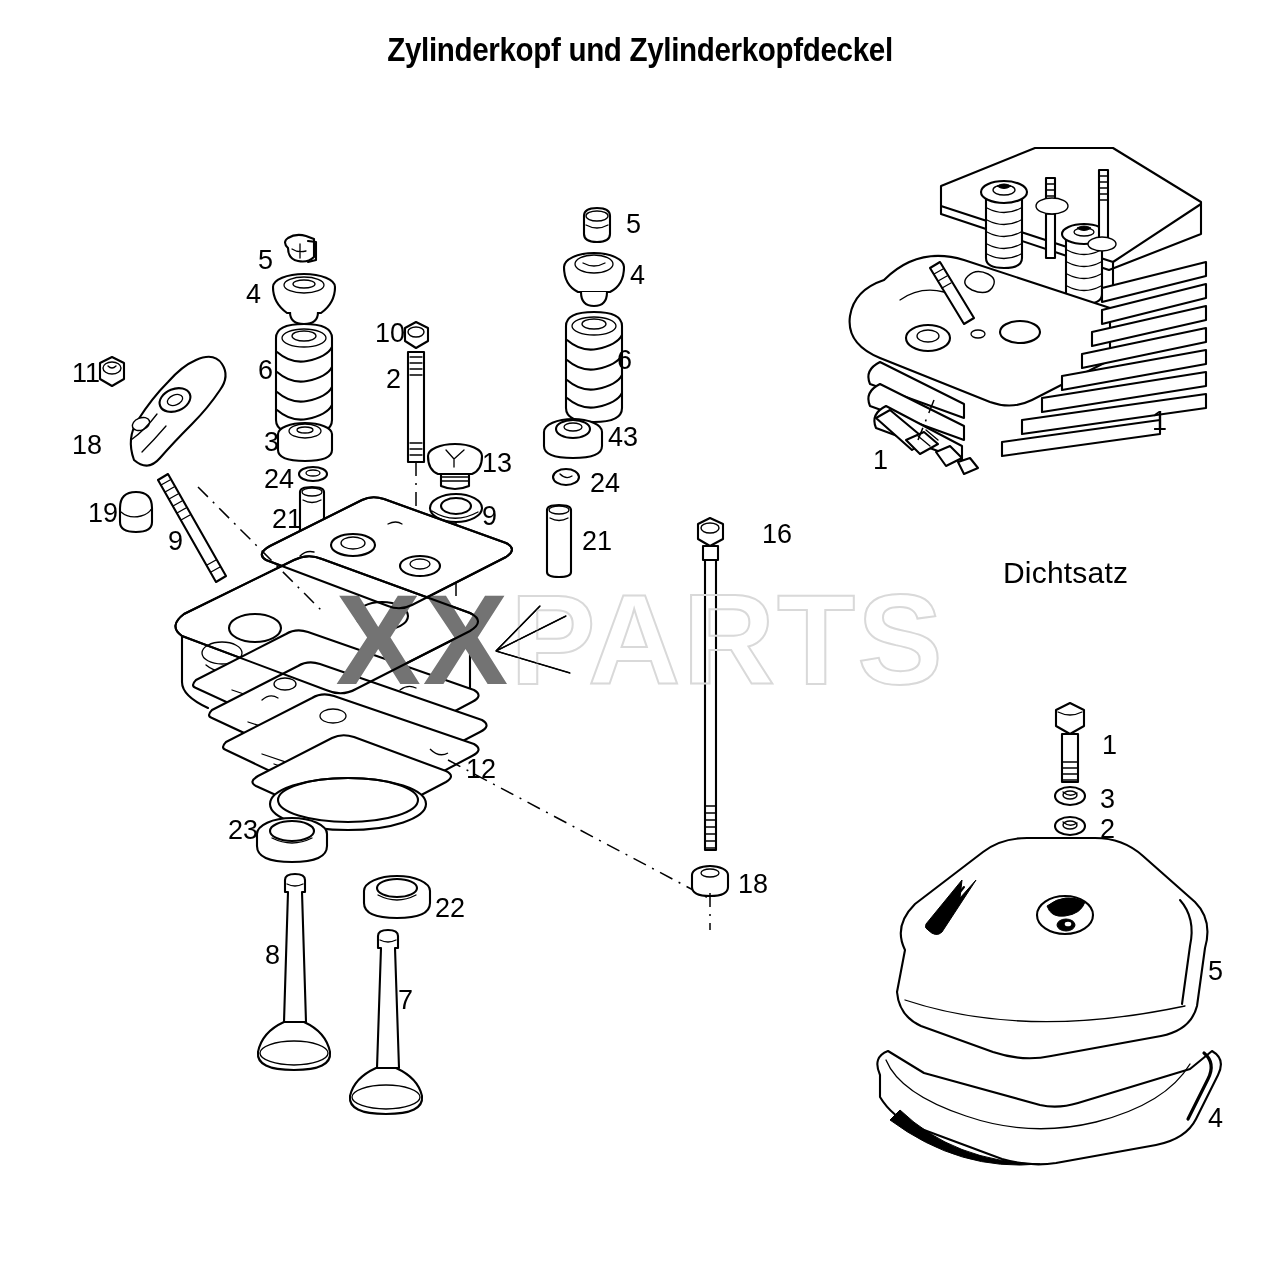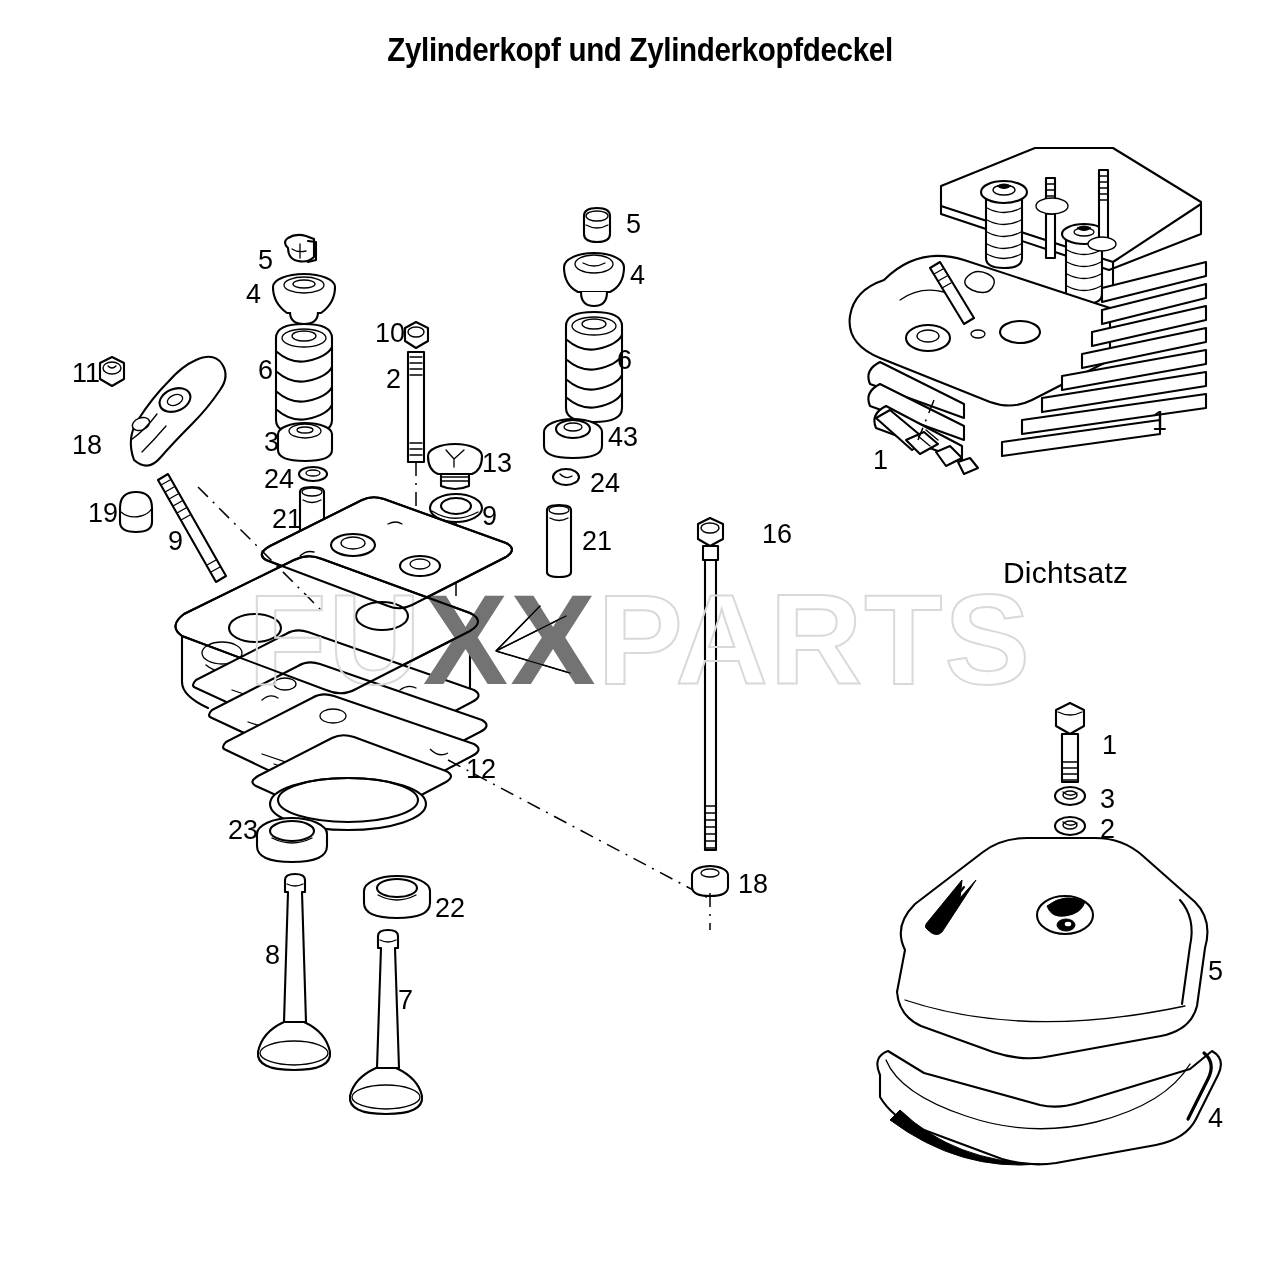--- a/index.html
+++ b/index.html
@@ -383,21 +383,20 @@
                            q14 8 6 24 l-22 44 q-10 20 -40 26 l-100 18 q-26 4 -54 -4
                            l-86 -32 q-24 -10 -36 -30 Z"></path>
     <path class="ln-h" d="M1204 1053 q12 10 4 26 l-20 40"></path>
     <path class="ln-t" d="M886 1060 q14 34 80 56 q64 22 130 6 q70 -18 94 -58"></path>
     <path class="fillb" d="M900 1110 q54 52 140 54 q-80 8 -150 -44 Z"></path>
   </g>
 </svg>
 
 <div id="watermark">
   <span class="wm-text">
-    <span class="wm-outline">FU</span>
       <span class="wm-fill">XX</span>
       <span class="wm-outline">PARTS</span>
   </span>
 </div>
 
 <svg class="art art-top" viewBox="0 0 1280 1280" xmlns="http://www.w3.org/2000/svg">
 
   <path class="ln" d="M182 636 q-14 -10 2 -22 l110 -54 q14 -7 28 -1 l148 54 q16 8 0 18 l-114 58 q-14 8 -30 1 Z"></path>
   <path class="ln" d="M266 560 q-10 -6 4 -14 l92 -46 q10 -5 22 -1 l122 44 q12 6 0 14 l-94 48 q-12 6 -24 1 Z"></path>
   <path class="ln-t" d="M496 651 L566 616 M496 651 L570 673 M496 651 L540 606"></path>

